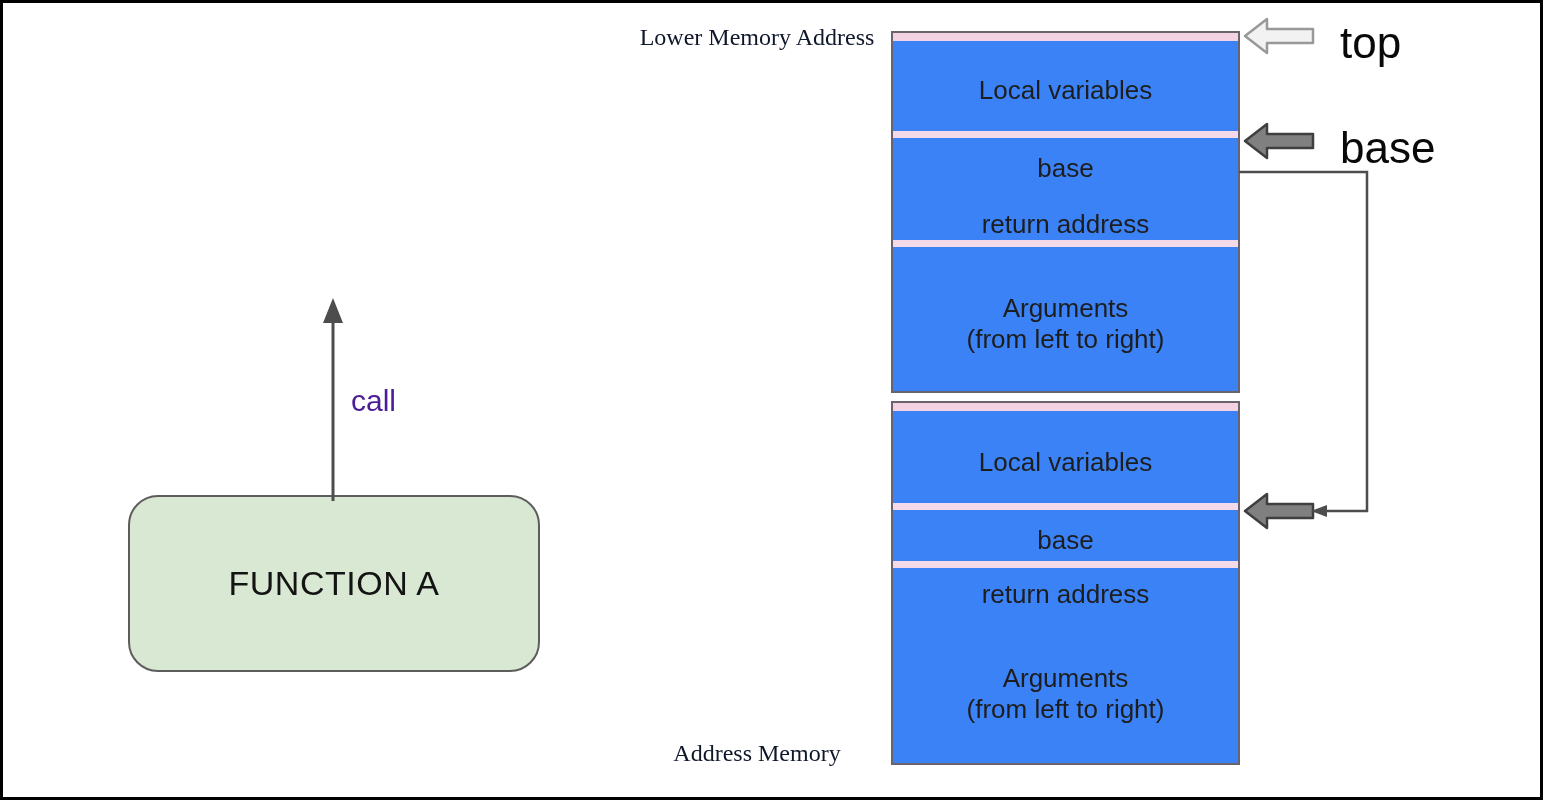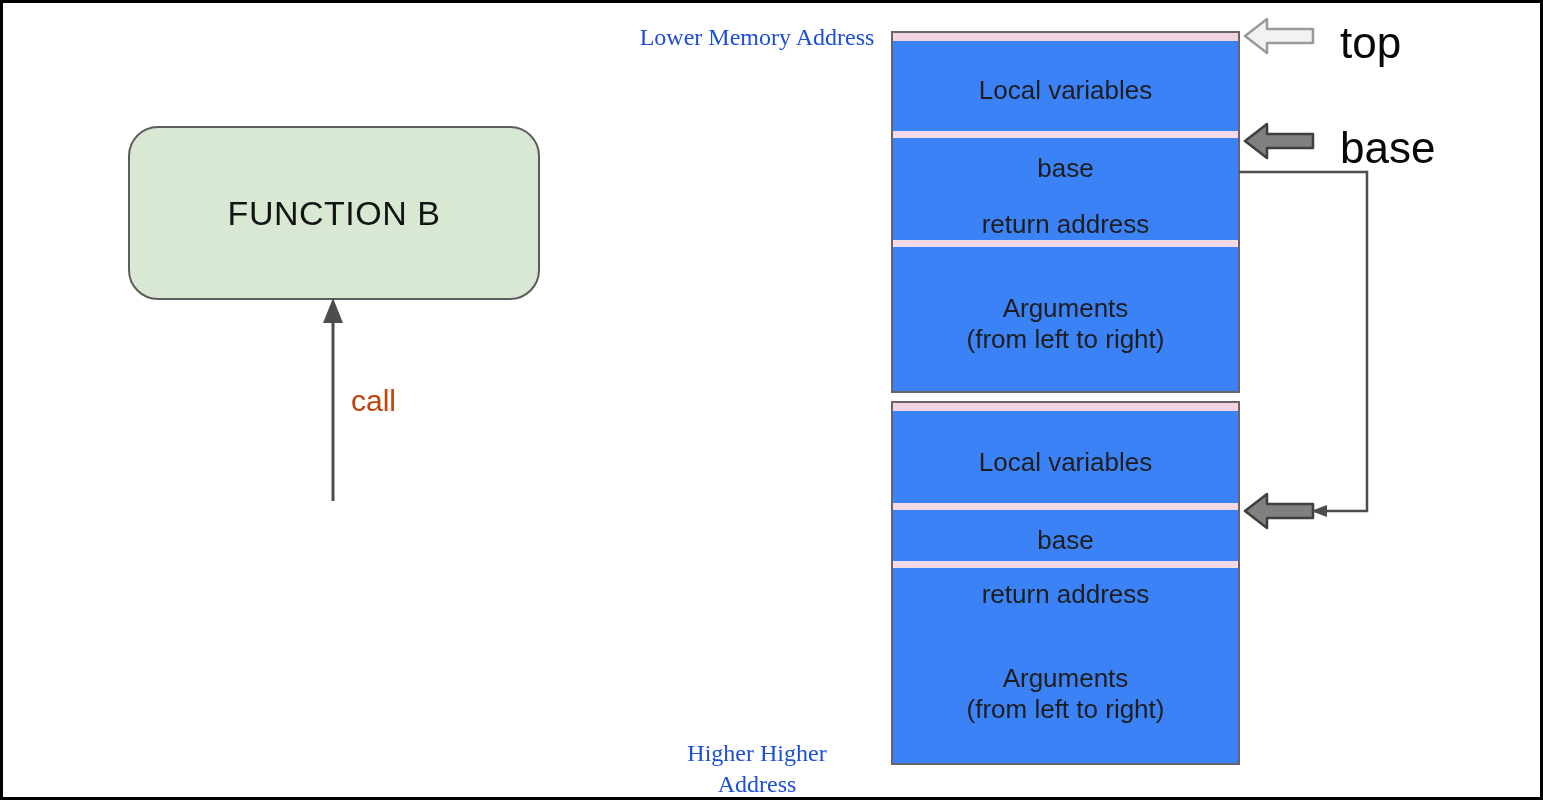--- a/index.html
+++ b/index.html
@@ -43,30 +43,30 @@
     left: 290px;
     top: 290px;
     width: 90px;
     height: 210px;
   }
   #call-label {
     position: absolute;
     left: 348px;
     top: 381px;
     font-size: 30px;
-    color: #c2410c;
+    color: #4c1d95;
     font-family: "Liberation Sans", sans-serif;
   }
 
   
   .mem-label {
     position: absolute;
     font-family: "Liberation Serif", serif;
     font-size: 24px;
-    color: #1d4ed8;
+    color: #0f172a;
     text-align: center;
     line-height: 1.28;
   }
   #lower-mem { left: 615px; top: 19px; width: 278px; }
   #higher-mem { left: 635px; top: 735px; width: 238px; }
 
   
   .frame {
     position: absolute;
     left: 888px;
@@ -123,36 +123,35 @@
     top: 155px;
     width: 160px;
     height: 370px;
   }
 </style>
 </head>
 <body>
 
 <div id="canvas">
 
-  <div class="fn-box" id="fn-b">
-    <span>FUNCTION B</span>
-  </div>
-
+
+  <div class="fn-box" id="fn-a">
+    <span>FUNCTION A</span>
+  </div>
 
   <svg id="call-arrow-svg" viewBox="0 0 90 210">
     <line x1="40" y1="208" x2="40" y2="22" stroke="#4d4d4d" stroke-width="3"></line>
     <polygon points="40,5 30,30 50,30" fill="#4d4d4d"></polygon>
   </svg>
   <div id="call-label">call</div>
 
   <div class="mem-label" id="lower-mem">Lower Memory Address</div>
 
   <div class="mem-label" id="higher-mem">
-    <div>Higher Higher</div>
-    <div>Address</div>
+    <div>Address Memory</div>
   </div>
 
   <div class="frame" id="frame-top">
     <div class="pink-bar" style="top:0;"></div>
     <div class="slot" style="top:42px;">Local variables</div>
 
     <div class="pink-bar thin" style="top:98px;"></div>
     <div class="slot" style="top:120px;">base</div>
 
     <div class="slot" style="top:176px;">return address</div>

